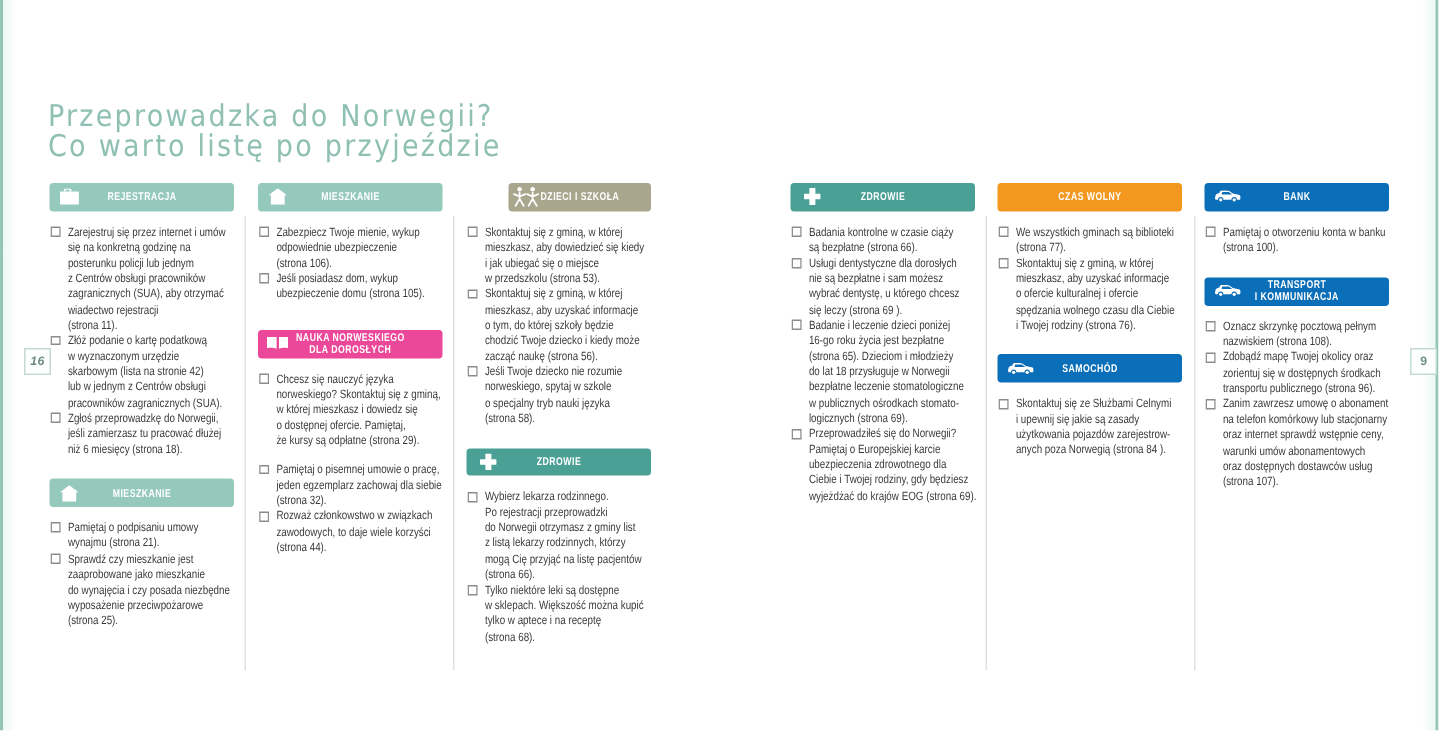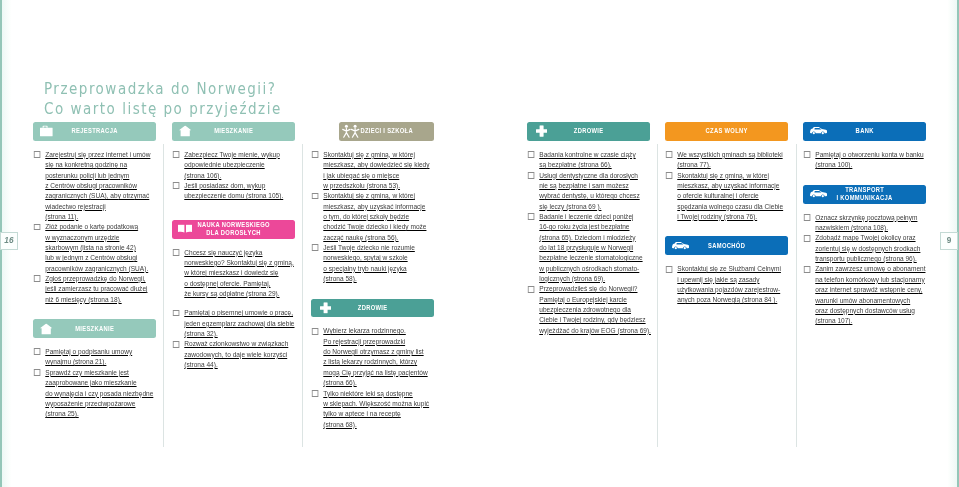--- a/index.html
+++ b/index.html
@@ -7,27 +7,27 @@
        font-family:"Liberation Sans",sans-serif;}
   #page{position:relative;width:959px;height:487px;background:#fff;}
 
   .edge{position:absolute;top:0;width:2.3px;height:487px;background:#94C6B8;}
   .edge.left{left:0px;}
   .edge.right{left:956.7px;}
   .edge-soft{position:absolute;top:0;height:487px;width:9px;}
   .edge-soft.left{left:2.3px;background:linear-gradient(to right,#EDF8F5,#FEFFFE);}
   .edge-soft.right{left:947.7px;background:linear-gradient(to left,#EDF8F5,#FEFFFE);}
 
-  h1.title{position:absolute;left:32px;top:67px;margin:12px;padding:0;
+  h1.title{position:absolute;left:32px;top:67px;margin:0;padding:0;
      font-family:"DejaVu Sans",sans-serif;font-stretch:condensed;
-     font-size:15px;line-height:20.3px;font-weight:400;color:#8FC0B3;letter-spacing:1.5px;
+     font-size:20px;line-height:20.3px;font-weight:400;color:#8FC0B3;letter-spacing:1.5px;
      white-space:nowrap;}
   h1.title .l2{display:block;}
 
-  .col{position:absolute;top:122px;width:123px;text-decoration:underline;}
+  .col{position:absolute;top:122px;width:123px;}
   .divider{position:absolute;width:1.3px;background:#DCE4E3;}
 
   .hdr{position:relative;border-radius:2.5px;height:18.9px;display:flex;align-items:center;}
   .hdr.two{height:19px;}
   .hdr .ico{position:absolute;top:50%;transform:translateY(-50%);
       display:flex;align-items:center;justify-content:center;}
   .hdr .ico svg{display:block;}
   .hdr .lbl{position:absolute;left:0;right:0;text-align:center;color:#fff;
       font-size:7.5px;font-weight:700;letter-spacing:0.42px;line-height:8.1px;
       white-space:pre-line;transform:scaleX(0.773);transform-origin:center;
@@ -222,19 +222,19 @@
         </span>
       <span class="lbl">TRANSPORT
 I KOMMUNIKACJA</span>
     </div>
     <ul class="checks" style="margin-top:9.00px;">
       <li><span class="box"></span><span class="txt"><span class="ln">Oznacz skrzynkę pocztową pełnym</span><span class="ln">nazwiskiem (strona 108).</span></span></li>
       <li><span class="box"></span><span class="txt"><span class="ln">Zdobądź mapę Twojej okolicy oraz</span><span class="ln">zorientuj się w dostępnych środkach</span><span class="ln">transportu publicznego (strona 96).</span></span></li>
       <li><span class="box"></span><span class="txt"><span class="ln">Zanim zawrzesz umowę o abonament</span><span class="ln">na telefon komórkowy lub stacjonarny</span><span class="ln">oraz internet sprawdź wstępnie ceny,</span><span class="ln">warunki umów abonamentowych</span><span class="ln">oraz dostępnych dostawców usług</span><span class="ln">(strona 107).</span></span></li>
     </ul>
   </div>
-  <div class="pagenum" style="left:0;top:231.5px;font-style:italic;">
+  <div class="pagenum" style="left:16px;top:231.5px;font-style:italic;">
       <span>16</span>
     </div>
   <div class="pagenum" style="left:940.2px;top:231.5px;">
       <span>9</span>
     </div>
 </div>
 
 </body></html>

